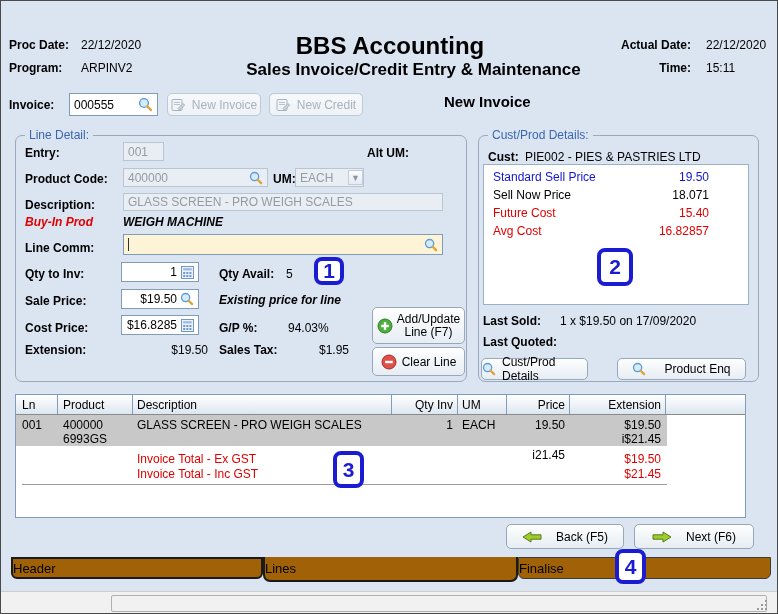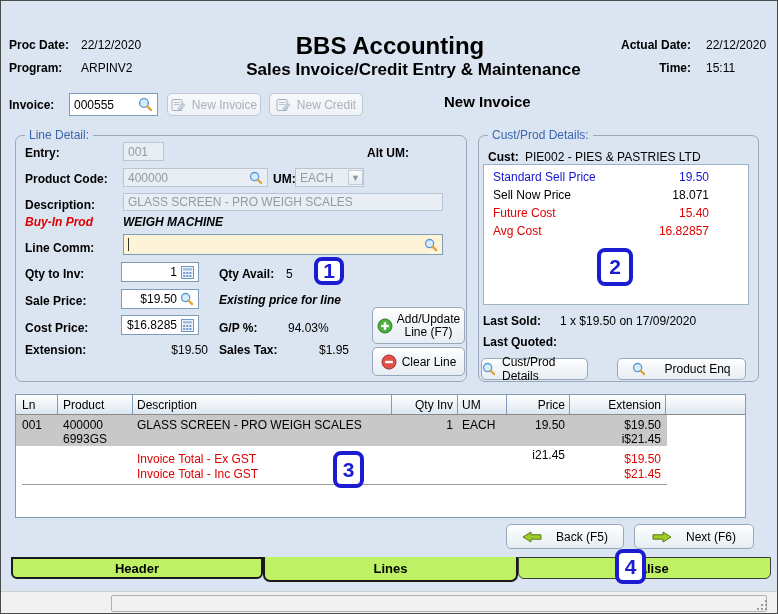--- a/index.html
+++ b/index.html
@@ -47,21 +47,21 @@
   [data-color="red"]{color:#e00000;}
 
   
   .tablebox{position:absolute;left:14px;top:393px;width:731px;height:124px;background:#fff;border:1px solid #7f9db9;}
   .thead{position:absolute;left:0;top:0;width:729px;height:20px;background:linear-gradient(#ffffff,#dce6f0);border-bottom:1px solid #8a8a8a;}
   .vsep{position:absolute;top:0;width:1px;height:19px;background:#7f9db9;}
   .selrow{position:absolute;left:0;top:20px;width:651px;height:31px;background:#c8c8c8;}
   .cell{position:absolute;font-size:12px;white-space:nowrap;}
 
   
-  .tab{position:absolute;background:#bef264;display:flex;align-items:center;justify-content:center;font-size:13px;font-weight:bold;}
+  .tab{position:absolute;background:#a16207;display:flex;align-items:center;justify-content:flex-start;font-size:13px;}
   .tab-header{left:10px;top:556px;width:252px;height:22px;border:2px solid #1a1a1a;border-radius:0 0 6px 6px;}
   .tab-lines{left:262px;top:556px;width:255px;height:25px;border:2px solid #1a1a1a;border-top:none;border-radius:0 0 7px 7px;}
   .tab-finalise{left:517px;top:556px;width:253px;height:22px;border:1px solid #3c3c3c;border-radius:0 0 6px 6px;}
 
   
   .statusbar{position:absolute;left:0;top:590px;width:778px;height:24px;background:#f1f1f1;border-top:1px solid #cdcdcd;}
   .status-field{position:absolute;left:110px;top:3px;width:656px;height:17px;border:1px solid #b0b0b0;border-radius:2px;}
   .grip{position:absolute;right:12px;top:8px;width:10px;height:10px;}
   .grip::after{content:"";position:absolute;right:0;bottom:0;width:2px;height:2px;background:#9a9a9a;
      box-shadow:-4px 0 #9a9a9a,-8px 0 #9a9a9a,0 -4px #9a9a9a,-4px -4px #9a9a9a,0 -8px #9a9a9a;}

